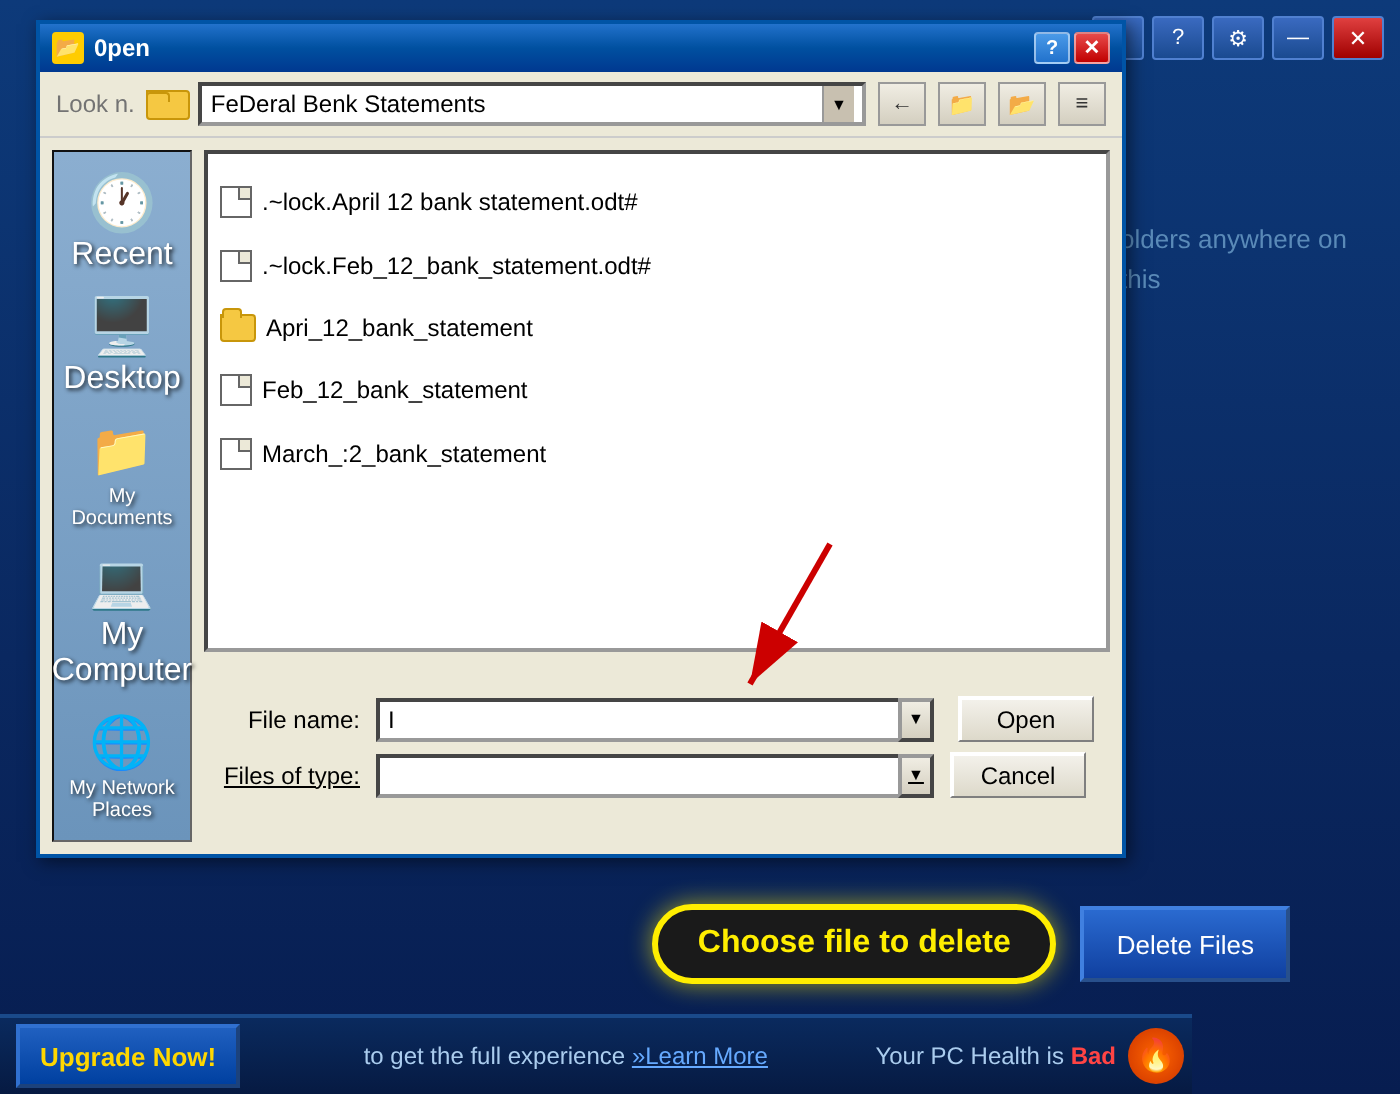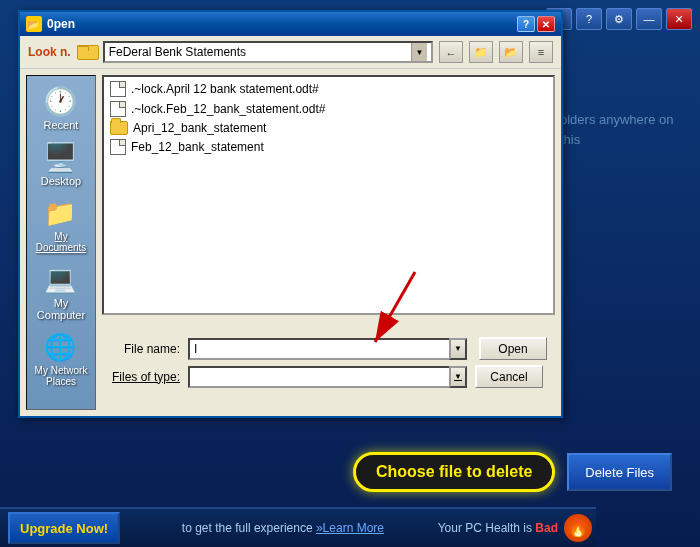--- a/index.html
+++ b/index.html
@@ -90,23 +90,22 @@
       background: #ece9d8;
       padding: 5px 8px;
       display: flex;
       align-items: center;
       gap: 6px;
       border-bottom: 1px solid #ccc;
     }
 
     .look-in-label {
       font-size: 12px;
-      color: #c2410c;
+      color: #737373;
       white-space: nowrap;
-      font-weight: bold;
     }
 
     .folder-icon-small {
       width: 20px;
       height: 16px;
       position: relative;
       display: inline-block;
     }
 
     .folder-icon-small::before {
@@ -205,21 +204,21 @@
     }
 
     .sidebar-icon {
       width: 32px;
       height: 32px;
       position: relative;
     }
 
     .sidebar-label {
       color: white;
-      font-size: 11px;
+      font-size: 16px;
       text-align: center;
       text-shadow: 1px 1px 2px rgba(0,0,0,0.8);
     }
 
     
     .file-list-container {
       flex: 1;
       display: flex;
       flex-direction: column;
     }
@@ -233,20 +232,21 @@
       padding: 2px;
     }
 
     .file-item {
       display: flex;
       align-items: center;
       gap: 5px;
       padding: 2px 4px;
       cursor: pointer;
       font-size: 12px;
+      margin-top: 12px;
     }
 
     
     .dialog-fields {
       padding: 22px 8px;
       display: flex;
       flex-direction: column;
       gap: 5px;
     }
 
@@ -375,21 +375,21 @@
       align-items: center;
       justify-content: center;
       margin-right: 4px;
       font-size: 16px;
     }
 
     
     .action-buttons-row {
       position: absolute;
       bottom: 55px;
-      right: 28px;
+      right: 55px;
       display: flex;
       gap: 12px;
       align-items: center;
     }
 
     .choose-file-btn {
       background: #1a1a1a;
       color: #ffee00;
       border: 3px solid #ffee00;
       border-radius: 22px;
@@ -552,21 +552,21 @@
       <div class="sidebar-item">
         <div class="sidebar-icon" style="display:flex;align-items:center;justify-content:center;">
           <span style="font-size:28px;">🖥️</span>
         </div>
         <span class="sidebar-label">Desktop</span>
       </div>
       <div class="sidebar-item">
         <div class="sidebar-icon" style="display:flex;align-items:center;justify-content:center;">
           <span style="font-size:26px;">📁</span>
         </div>
-        <span class="sidebar-label" style="font-size:10px;text-decoration:underline;">My Documents</span>
+        <span class="sidebar-label" style="font-size:10px;">My Documents</span>
       </div>
       <div class="sidebar-item">
         <div class="sidebar-icon" style="display:flex;align-items:center;justify-content:center;">
           <span style="font-size:26px;">💻</span>
         </div>
         <span class="sidebar-label">My Computer</span>
       </div>
       <div class="sidebar-item">
         <div class="sidebar-icon" style="display:flex;align-items:center;justify-content:center;">
           <span style="font-size:26px;">🌐</span>
@@ -585,20 +585,24 @@
           <div class="doc-icon"></div>
           <span>.~lock.Feb_12_bank_statement.odt#</span>
         </div>
         <div class="file-item">
           <div class="folder-sm"></div>
           <span>Apri_12_bank_statement</span>
         </div>
         <div class="file-item">
           <div class="doc-icon"></div>
           <span>Feb_12_bank_statement</span>
+        </div>
+        <div class="file-item">
+          <div class="doc-icon"></div>
+          <span>March_:2_bank_statement</span>
         </div>
       </div>
 
       <div class="dialog-fields">
         <div class="field-row">
           <div style="display:flex;flex:1;align-items:center;gap:8px;">
             <span class="field-label">File name:</span>
             <div class="field-input-with-btn">
               <input class="field-input-box" type="text" value="I" style="font-family: Tahoma, Arial, sans-serif; font-size: 12px;">
               <div class="field-dropdown-btn">▼</div>

